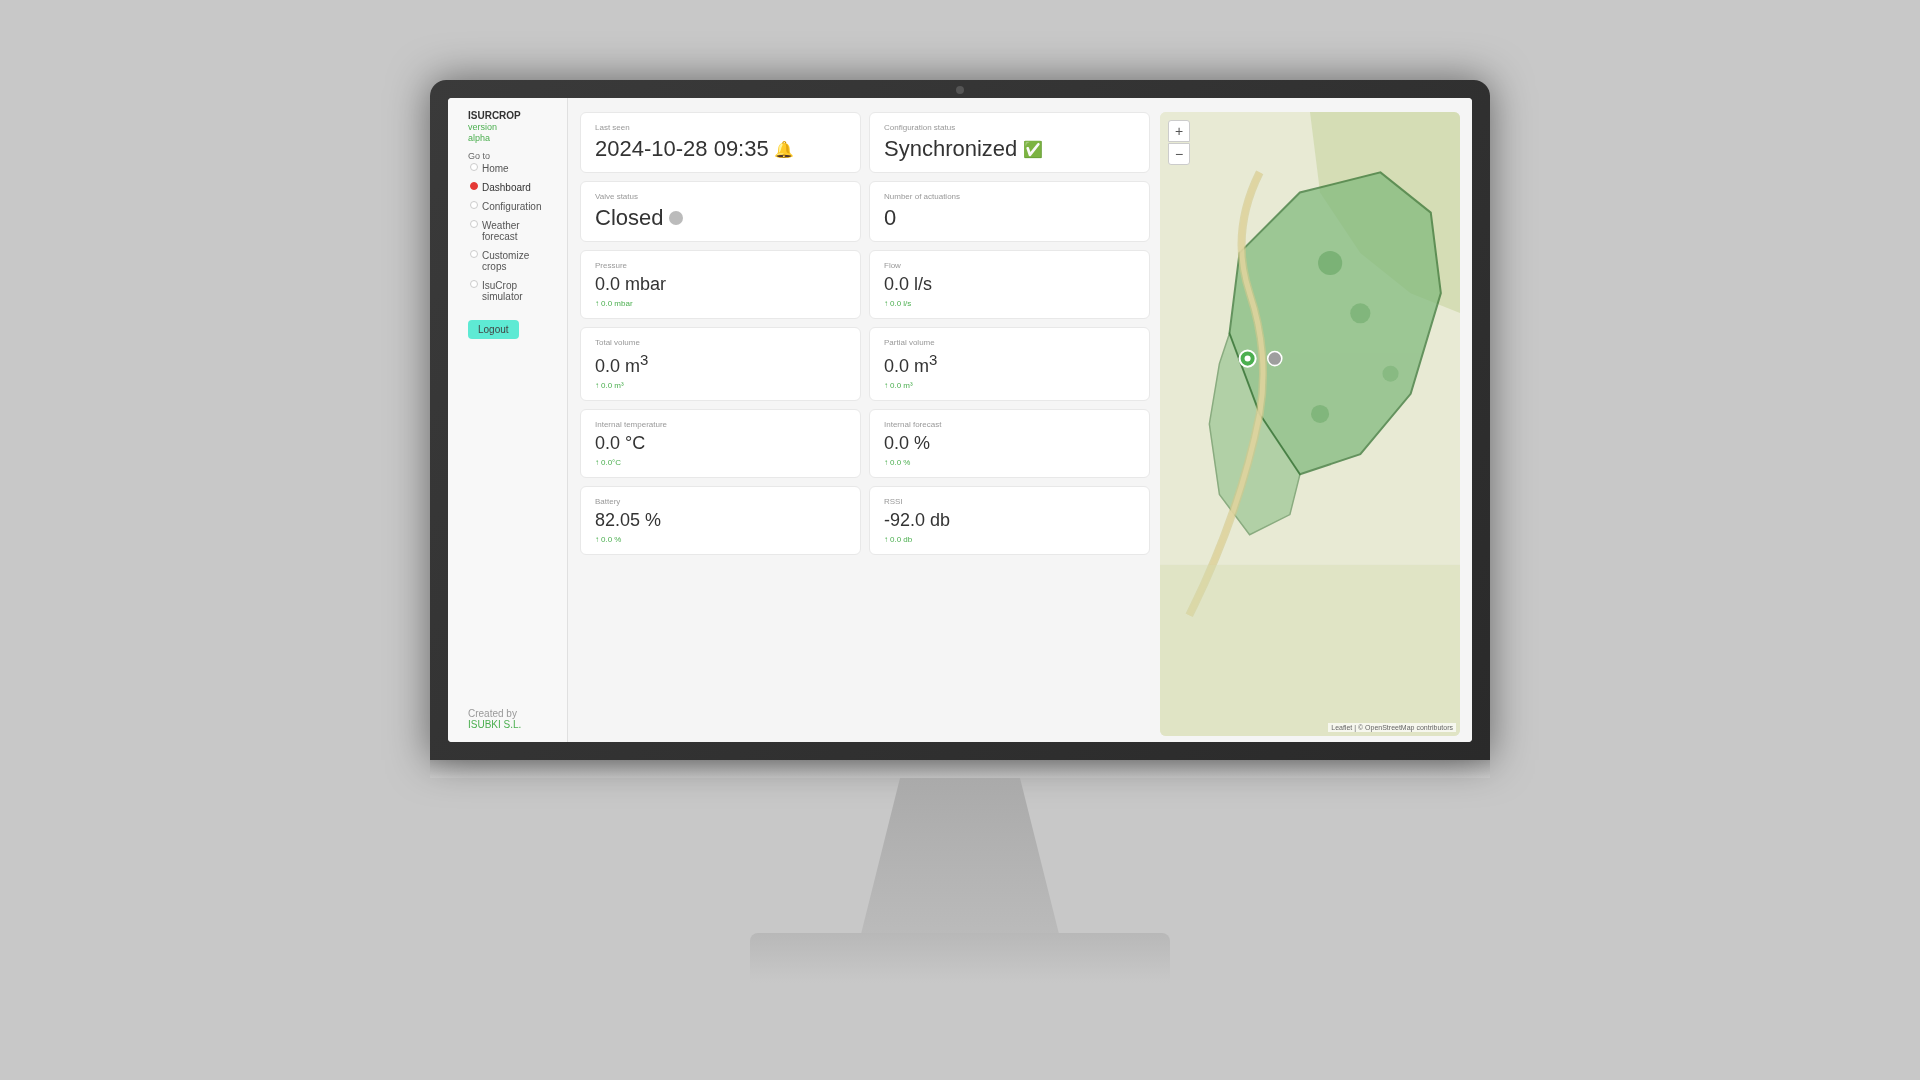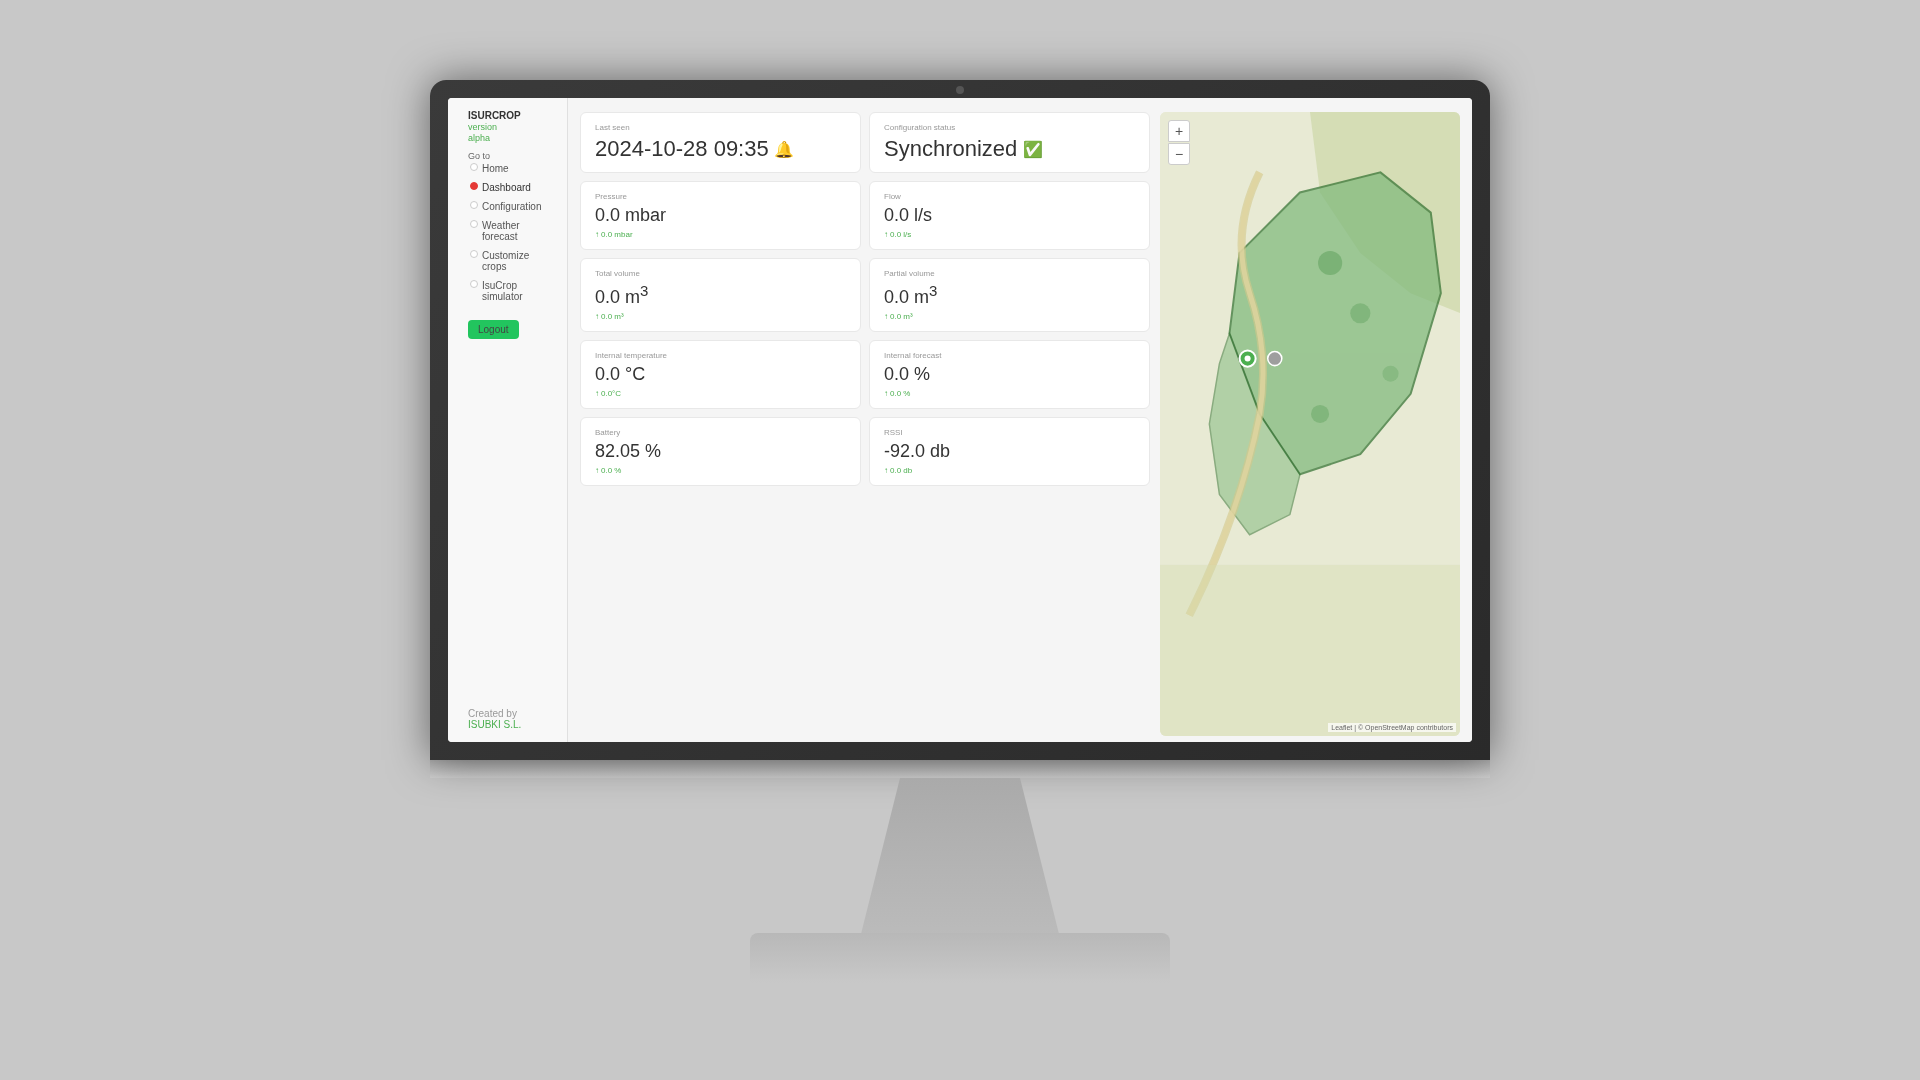--- a/index.html
+++ b/index.html
@@ -159,21 +159,21 @@
       flex-shrink: 0;
     }
 
     .nav-dot.red { background: #e53935; border-color: #e53935; }
 
     .sidebar-logout {
       margin-top: 4px;
     }
 
     .logout-btn {
-      background: #22c55e;
+      background: #5eead4;
       border: none;
       padding: 4px 10px;
       border-radius: 4px;
       font-size: 10px;
       cursor: pointer;
       color: #444;
     }
 
     .sidebar-footer {
       margin-top: auto;
@@ -387,20 +387,35 @@
               </div>
               <div class="card">
                 <div class="card-label">Configuration status</div>
                 <div class="card-value">
                   <span>Synchronized</span>
                   <span class="emoji-check">✅</span>
                 </div>
               </div>
             </div>
 
+            <div class="cards-row">
+              <div class="card">
+                <div class="card-label">Valve status</div>
+                <div class="card-value">
+                  <span>Closed</span>
+                  <div class="valve-circle"></div>
+                </div>
+              </div>
+              <div class="card">
+                <div class="card-label">Number of actuations</div>
+                <div class="card-value">
+                  <span>0</span>
+                </div>
+              </div>
+            </div>
 
             <div class="cards-row">
               <div class="card">
                 <div class="card-label">Pressure</div>
                 <div class="card-value medium">
                   <span>0.0 mbar</span>
                 </div>
                 <div class="card-trend">
                   <span class="trend-arrow">↑</span>
                   <span>0.0 mbar</span>

